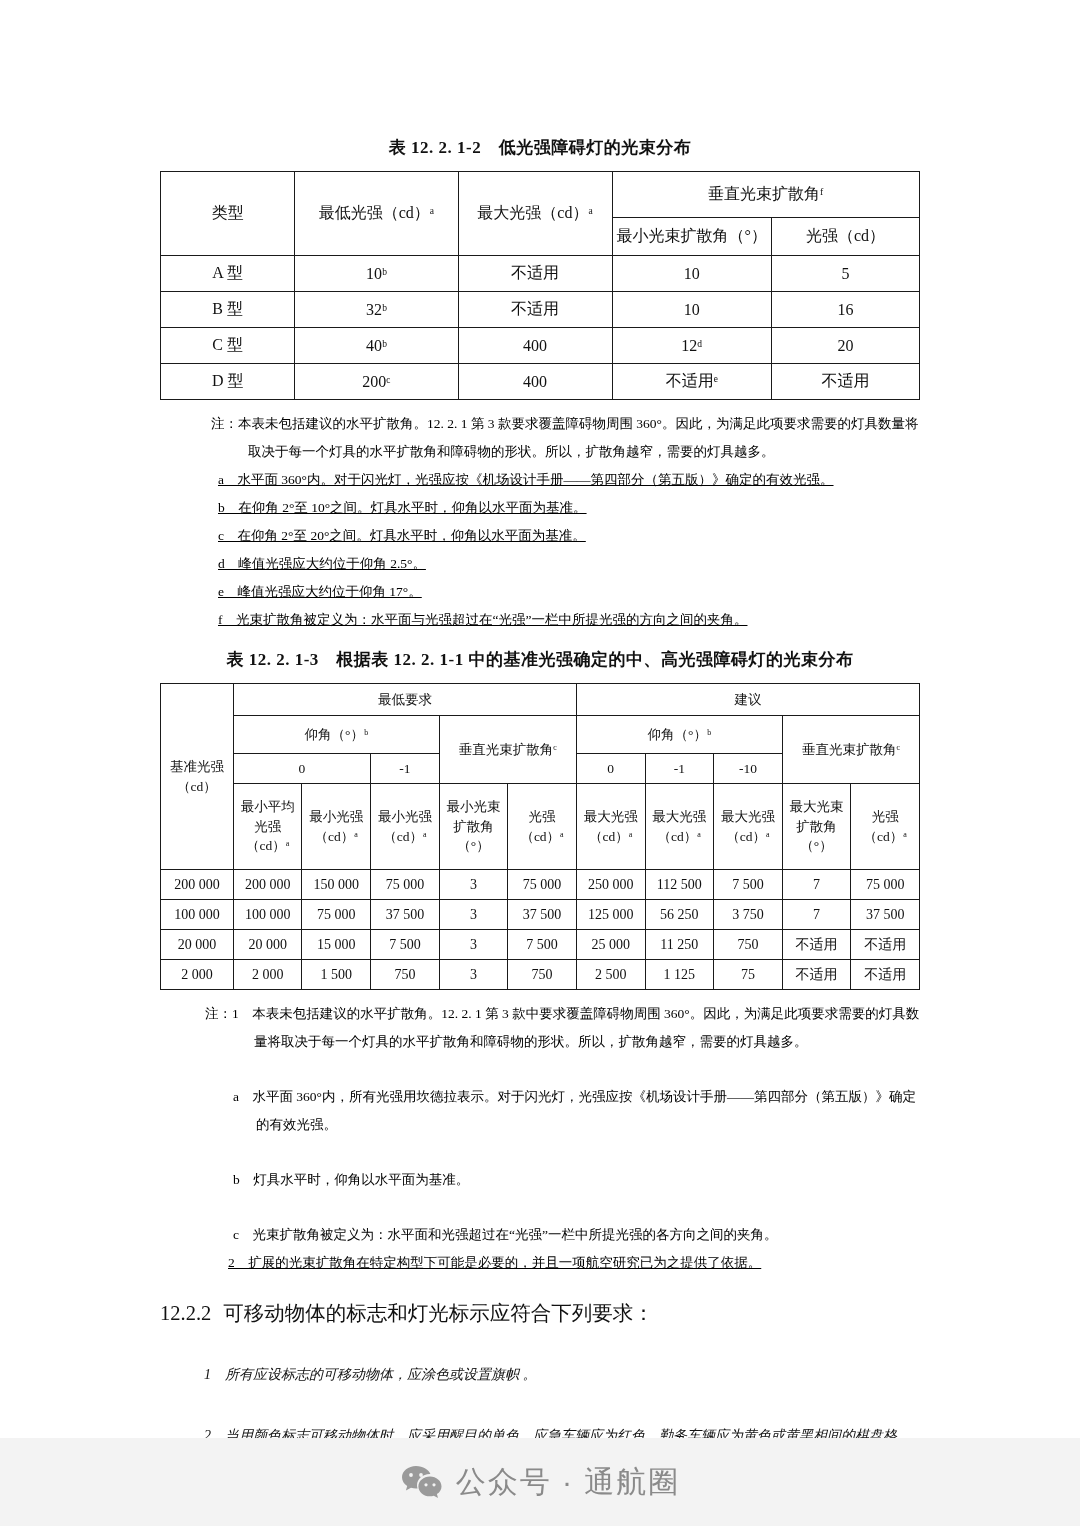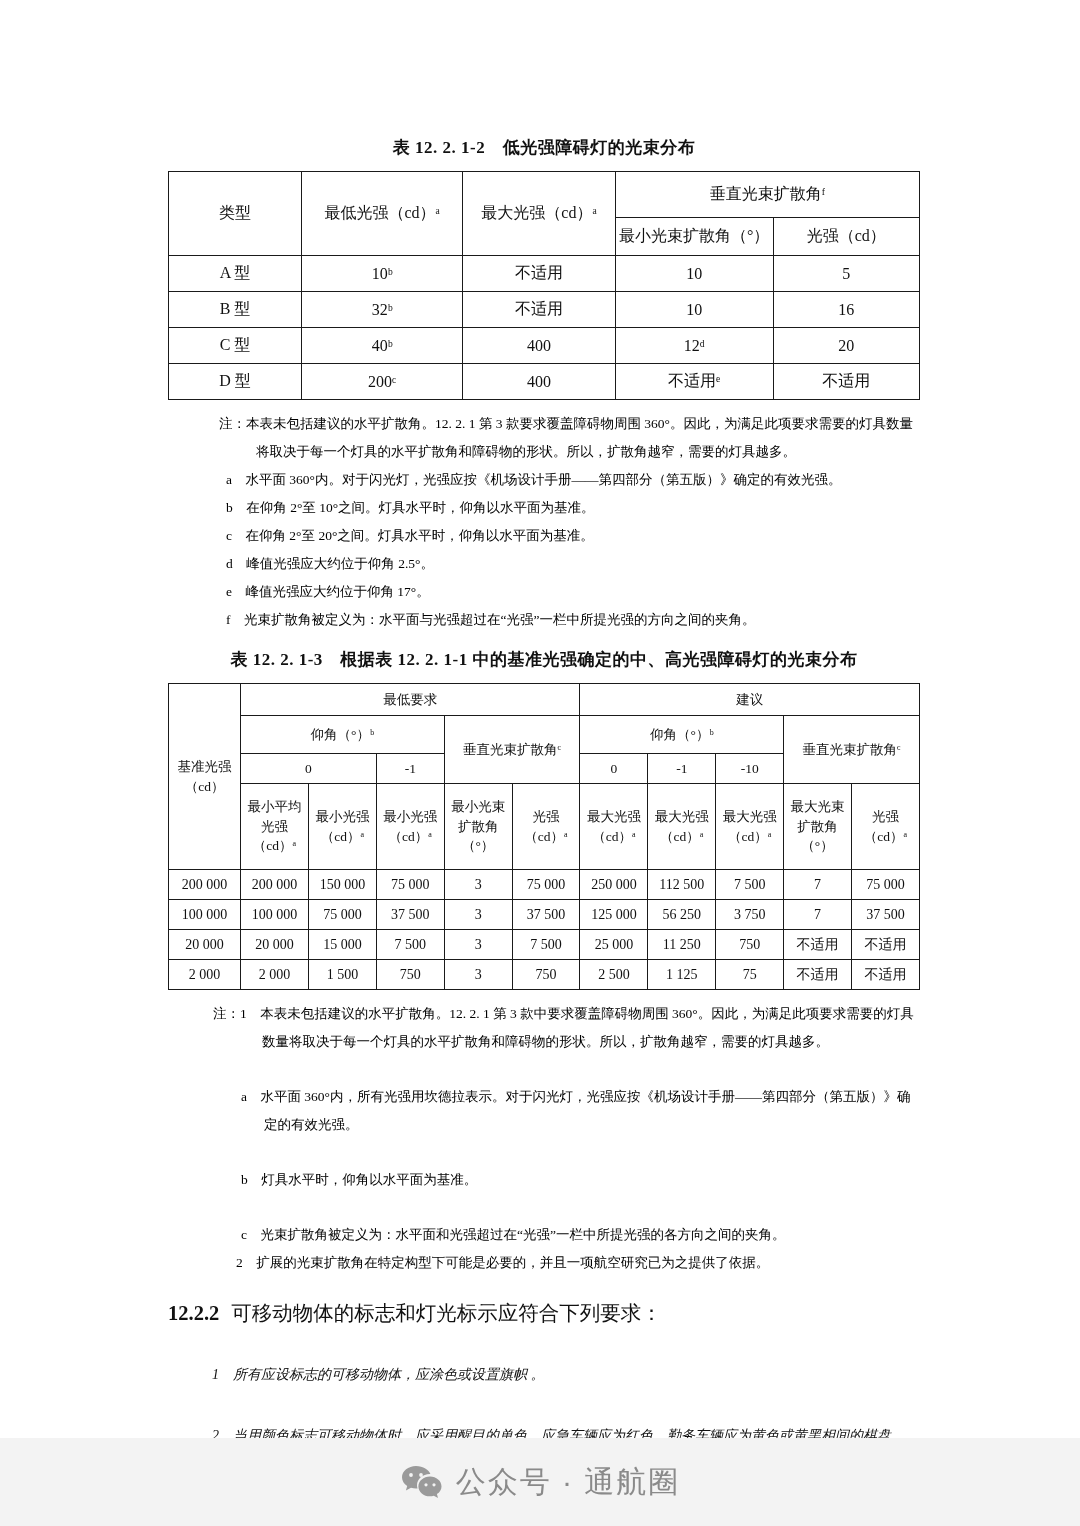--- a/index.html
+++ b/index.html
@@ -6,21 +6,20 @@
   html, body { margin: 0; padding: 0; background: #ffffff; }
   .page {
     position: relative;
     width: 1080px;
     height: 1526px;
     margin: 0 auto;
     background: #ffffff;
     font-family: "Liberation Serif", "DejaVu Serif", serif;
     color: #111111;
     overflow: hidden;
-    padding-left: 8px;
   }
   .content { padding: 136px 160px 0 160px; }
 
   .tbl-title {
     margin: 0 0 12px 0;
     text-align: center;
     font-size: 17px;
     font-weight: bold;
     letter-spacing: 0.5px;
   }
@@ -43,27 +42,27 @@
   .t2 td { font-size: 14px; white-space: nowrap; }
   .t2 .hr1 { height: 32px; }
   .t2 .hr2 { height: 38px; }
   .t2 .hr3 { height: 30px; }
   .t2 .hr4 { height: 86px; }
   .t2 .dr  { height: 30px; }
 
   .notes { margin-top: 10px; font-size: 13.5px; line-height: 28px; color: #000000; }
   .notes p { margin: 0; }
   .notes1 .n-main { padding-left: 88px; text-indent: -37px; }
-  .notes1 .n-sub  { padding-left: 58px; }
+  .notes1 .n-sub  { padding-left: 58px; text-decoration: underline; }
   .notes2 .n-main { padding-left: 94px; text-indent: -49px; }
   .notes2 .n-sub  { padding-left: 96px; text-indent: -23px; margin-top: 27px; }
-  .notes2 .n-num  { padding-left: 68px; }
+  .notes2 .n-num  { padding-left: 68px; text-decoration: underline; }
 
   .sec-head { margin: 14px 0 0 0; font-size: 20.5px; line-height: 45px; }
-  .sec-num  { font-weight: bold; margin-right: 12px; }
+  .sec-num  { font-weight: normal; margin-right: 12px; }
   .para     { margin: 16px; font-size: 14px; line-height: 45px; text-indent: 2em; font-style: italic; }
 
   .page-num { margin-top: 4px; text-align: right; font-size: 20px; letter-spacing: 1px; }
 
   .footer {
     position: absolute;
     left: 0; right: 0; bottom: 0;
     height: 88px;
     background: #f3f3f3;
     display: flex;

